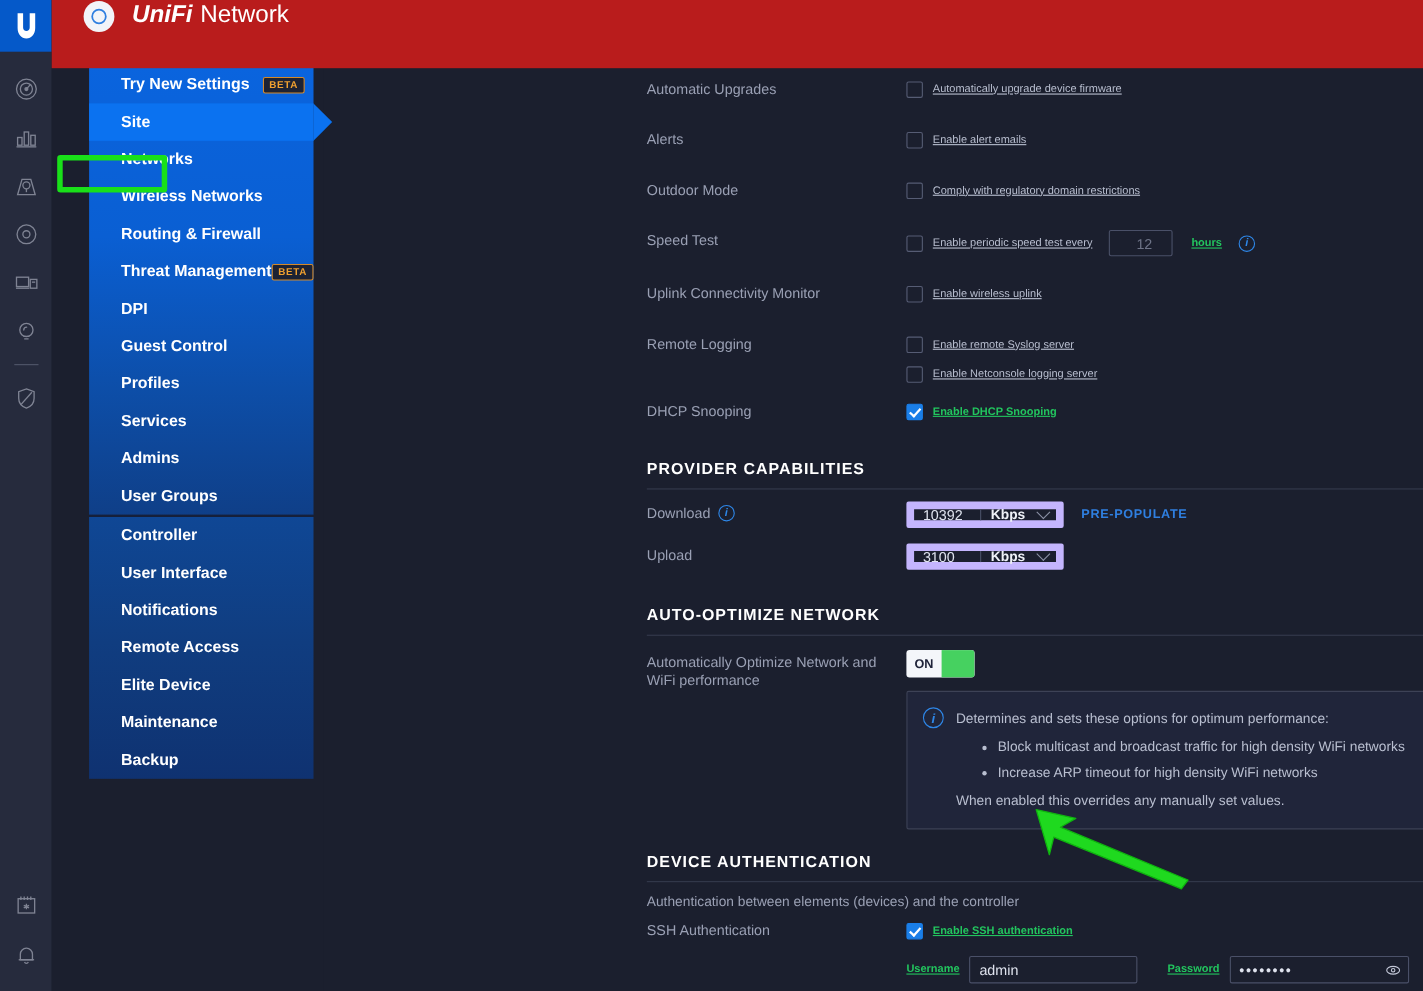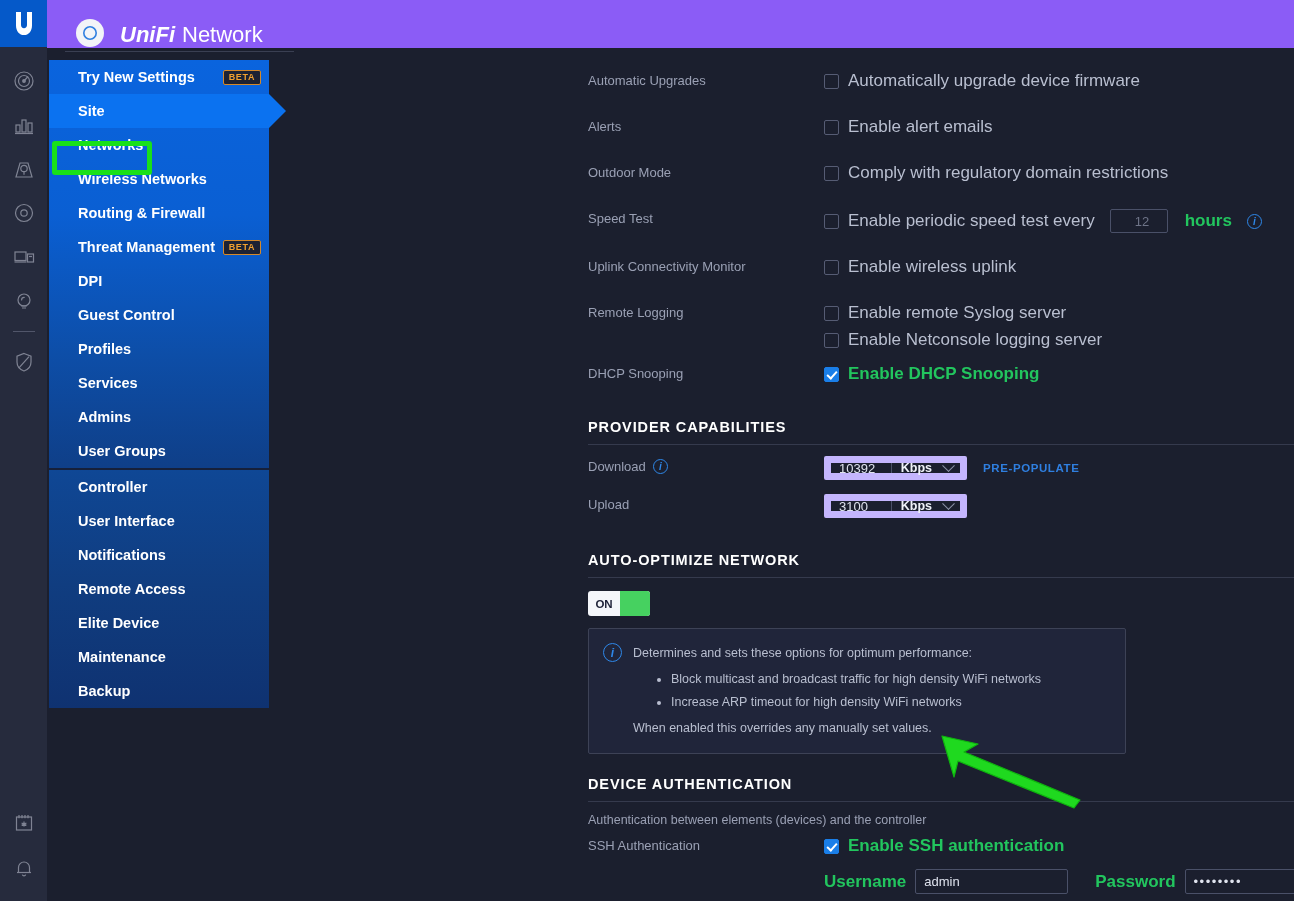--- a/index.html
+++ b/index.html
@@ -33,21 +33,21 @@
   
   .sidebar {
     width: 247px; flex: 0 0 247px; height: 901px;
     background: #1b1f2e; position: relative;
   }
   .set-title {
     color: #eef1f7; font-size: 14.5px; font-weight: bold; letter-spacing: 1.6px;
     padding: 26px 0 9px 18px;
   }
   .set-rule { height: 1px; background: #3a3f52; margin: 0 0 8px 18px; }
-  .nav { position: relative; margin-left: 2px; width: 220px; }
+  .nav { position: relative; margin-left: 34px; width: 204px; }
   .nav-group { background: linear-gradient(180deg,#0a64de 0%, #0a5fd3 38%, #0d4ea8 72%, #0f3f88 100%); }
   .nav-group.g2 { background: linear-gradient(180deg,#0f4795 0%, #103d80 48%, #0f3271 100%); }
   .nav-item {
     height: 34px; display: flex; align-items: center; position: relative;
     padding-left: 29px; color: #ffffff; font-size: 14.5px; font-weight: bold;
     white-space: nowrap;
   }
   .nav-item.sub { font-weight: bold; align-items: center; }
   .nav-sep { height: 2px; background: #16203a; }
   .nav-item.active { background: #0b72f0; }
@@ -85,21 +85,21 @@
   .cb-line { display: flex; align-items: center; gap: 9px; height: 22px; }
   .cb {
     width: 15px; height: 15px; flex: 0 0 15px;
     border: 1px solid #565c74; border-radius: 2px; background: transparent;
   }
   .cb.on { background: #1a7ee8; border-color: #1a7ee8; position: relative; }
   .cb.on::after {
     content: ""; position: absolute; left: 4px; top: 1px; width: 4px; height: 8px;
     border: solid #fff; border-width: 0 2px 2px 0; transform: rotate(42deg);
   }
-  .cb-txt { color: #b9bfd0; font-size: 17px; }
+  .cb-txt { color: #b9bfd0; font-size: 10px; text-decoration: underline; }
   .cb-txt.bright { color: #22c55e; font-weight: bold; }
 
   .inp {
     height: 24px; border: 1px solid #4a5068; border-radius: 2px; background: transparent;
     color: #dfe3ee; font-size: 13px; padding: 0 8px; display: flex; align-items: center;
     font-family: "Liberation Sans", sans-serif;
   }
   .inp.dim { color: #6e7488; }
 
   .info-ico {
@@ -424,20 +424,21 @@
               <span class="chev"></span>
             </span>
           </div>
         </div>
       </div>
 
       <div class="sec-h" style="margin-top:24px;">AUTO-OPTIMIZE NETWORK</div>
       <div class="sec-rule"></div>
 
       <div class="row" style="margin-top:13px;">
+        <div class="lbl" style="padding-right:18px;">Automatically Optimize Network and WiFi performance</div>
         <div class="ctl">
           <div class="toggle">
             <span class="t-txt">ON</span>
             <span class="t-knob"></span>
           </div>
           <div class="infobox">
             <span class="info-ico big">i</span>
             <div class="ib-body">
               <div>Determines and sets these options for optimum performance:</div>
               <ul>
@@ -475,21 +476,21 @@
                 </svg>
             </span>
           </div>
 
         </div>
       </div>
 
     </div>
   </div>
 
-  <div style="position:absolute; left:47px; top:0; width:1247px; height:48px; background:#8b5cf6; display:flex; align-items:flex-end;">
+  <div style="position:absolute; left:47px; top:0; width:1247px; height:62px; background:#b91c1c; display:flex; align-items:flex-start;">
     <span style="margin-left:28px; display:flex;">
       <svg width="30" height="30" viewBox="0 0 30 30">
           <circle cx="15" cy="15" r="14" fill="#f2f4f8"></circle>
           <circle cx="15" cy="15" r="6.2" fill="none" stroke="#2f7fe0" stroke-width="1.6"></circle>
         </svg>
     </span>
     <span style="margin-left:15px; font-size:22px; color:#fff;">
       <b style="font-style:italic;">UniFi</b><span style="margin-left:7px; font-weight:300;">Network</span>
     </span>
   </div>

